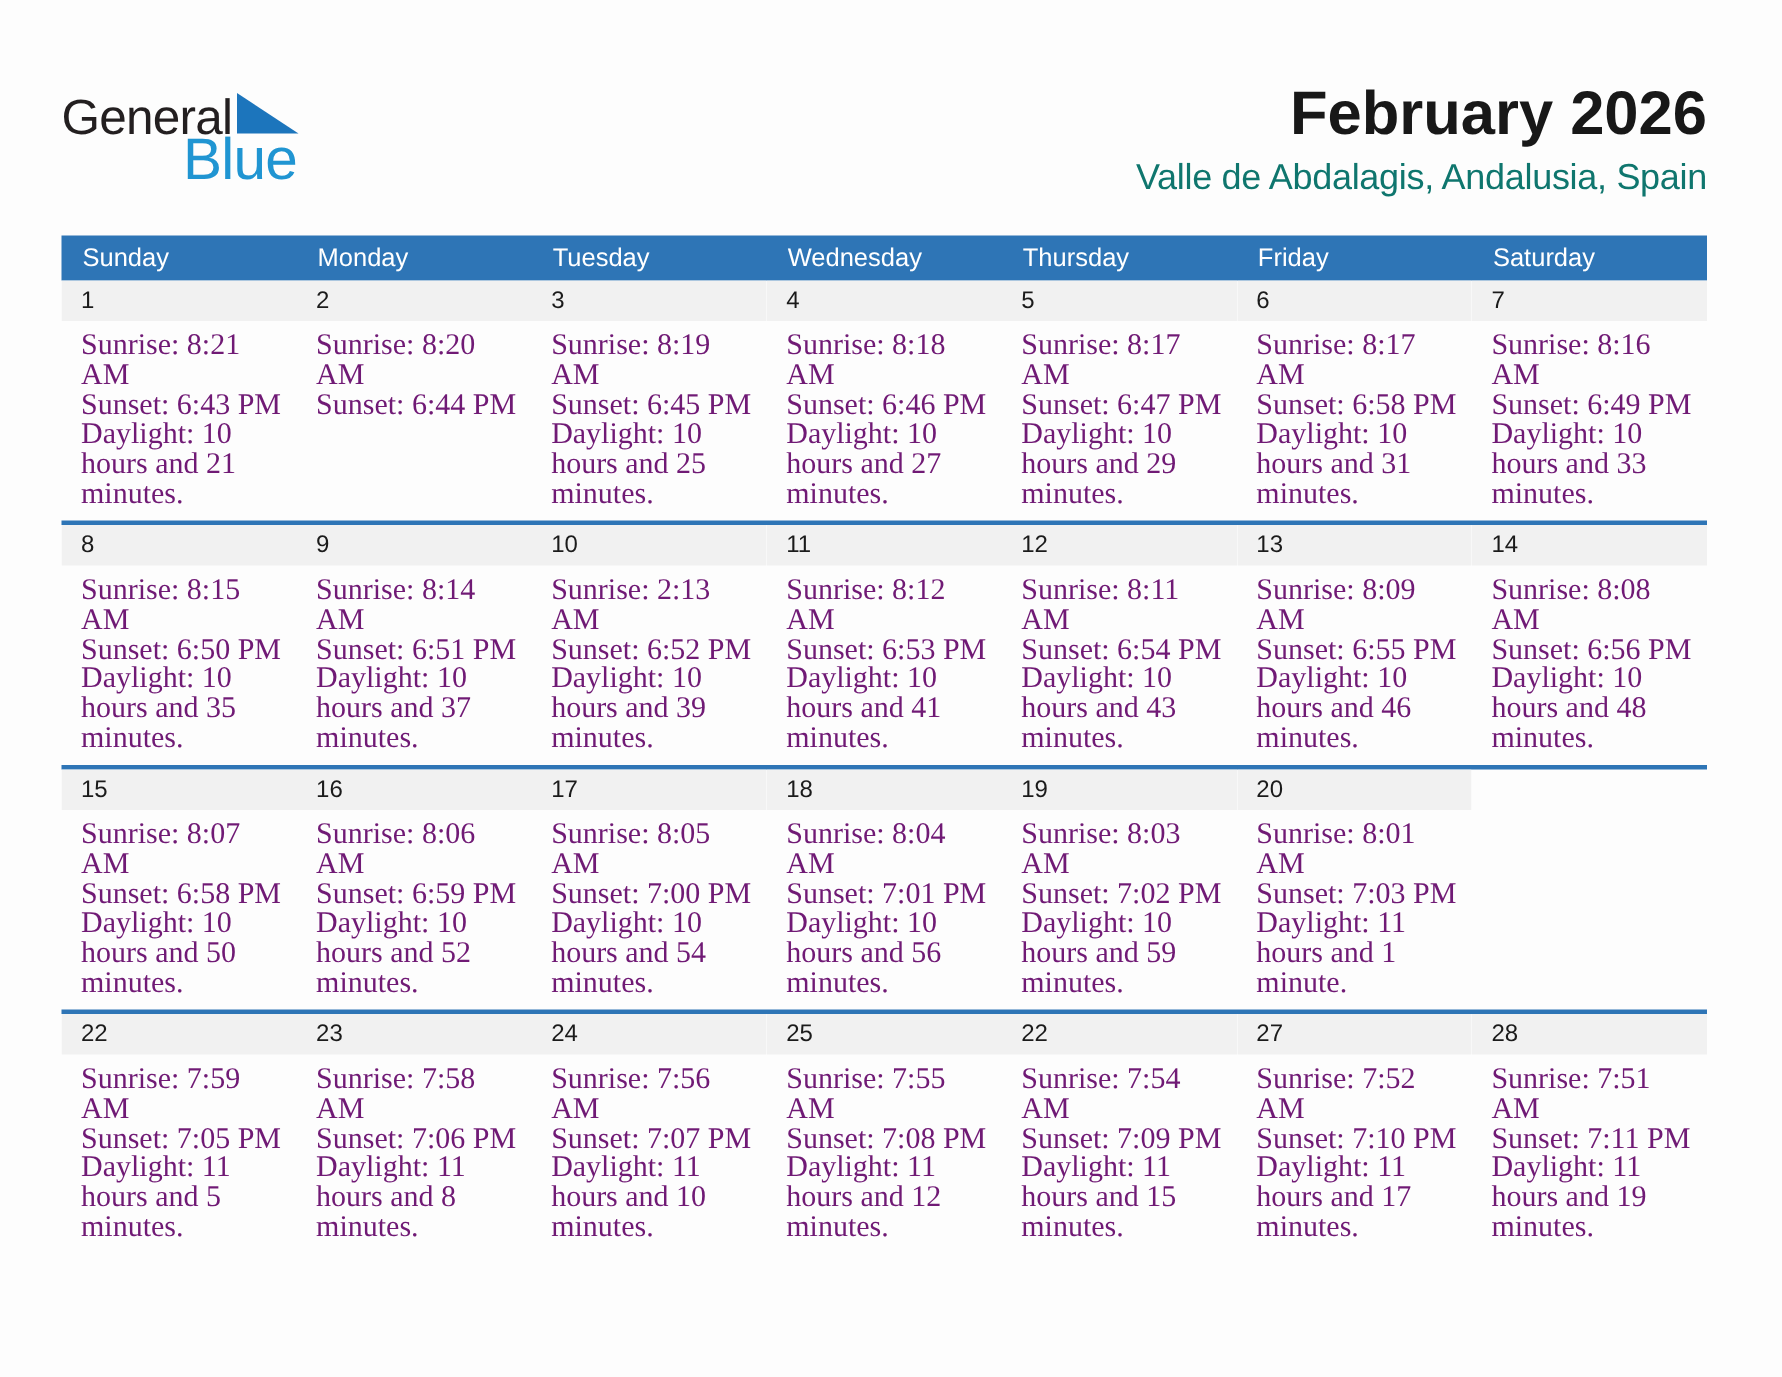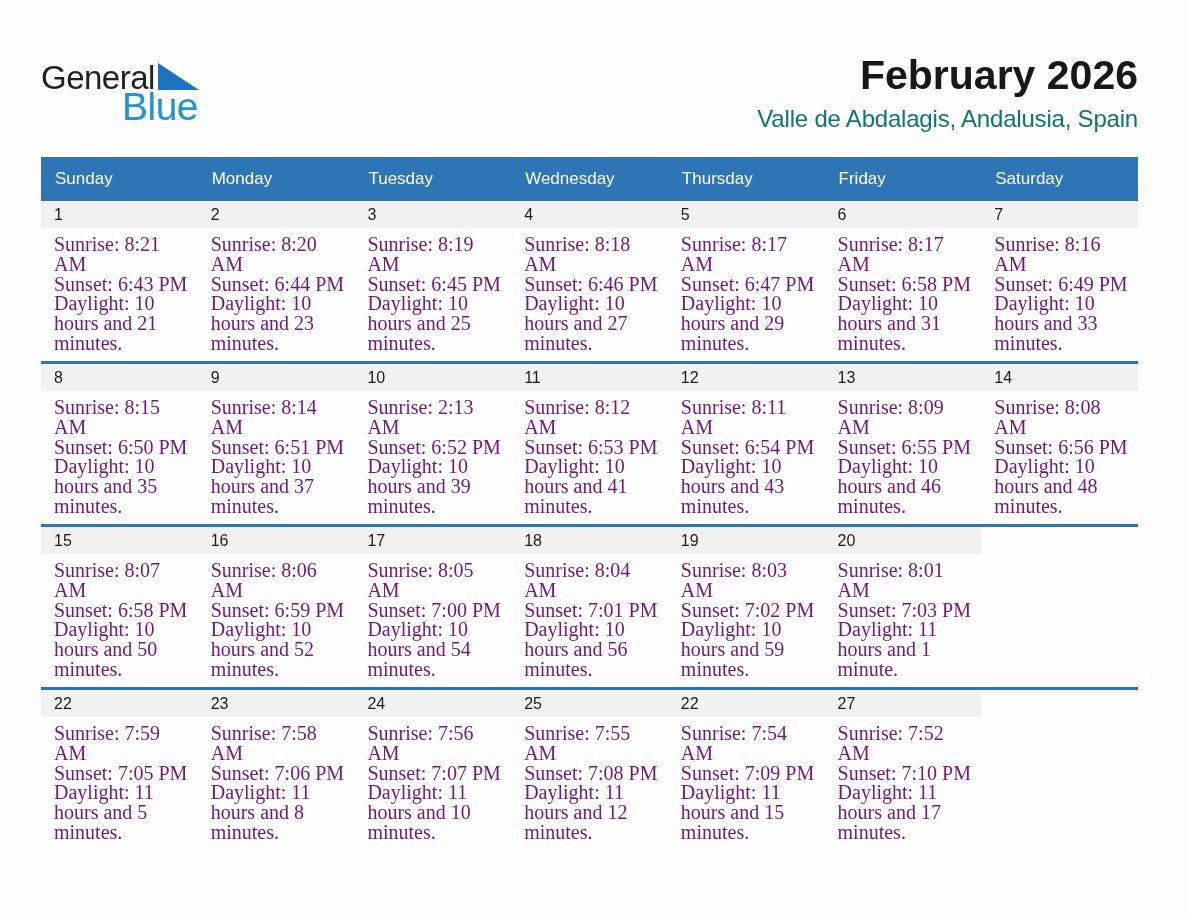--- a/index.html
+++ b/index.html
@@ -8,41 +8,41 @@
     background:#fdfdfd;
     font-family:"Liberation Sans",sans-serif;
     color:#1b1b1b;
     overflow:hidden;
   }
   .top{
     display:flex;justify-content:space-between;align-items:flex-start;
     padding:54px 50px 0 41px;
   }
   .logo{padding-top:8px;}
-  .logo-row1{display:flex;align-items:center;line-height:0.95;}
+  .logo-row1{display:flex;align-items:flex-start;line-height:0.95;}
   .logo-general{font-size:33px;color:#231f20;letter-spacing:-0.5px;}
   .tri{
     width:0;height:0;display:inline-block;
     border-bottom:27px solid var(--tri-blue,#1C75BC);
     border-right:41px solid transparent;
     margin-left:3px;margin-bottom:3px;
   }
   .logo-blue{
     font-size:39px;color:var(--logo-blue,#2095D2);
     line-height:0.95;padding-left:81px;margin-top:-5px;letter-spacing:-0.5px;
   }
   .titles{text-align:right;flex:1;}
   .month-title{font-size:41px;color:#181818;font-weight:700;line-height:1.05;}
   .location{font-size:24px;color:#0f766e;font-weight:400;margin-top:8px;letter-spacing:-0.2px;}
 
   .cal{margin:24px 50px 0 41px;}
   .dow{
     display:grid;grid-template-columns:repeat(7,1fr);
     background:var(--header-blue,#2E75B6);
-    height:44px;align-items:center;
+    height:30px;align-items:center;
   }
   .dow-cell{color:#ffffff;font-size:17px;padding-left:14px;white-space:nowrap;overflow:hidden;}
   .week{display:grid;grid-template-columns:repeat(7,1fr);height:160px;}
   .week + .week{border-top:3px solid var(--header-blue,#2E75B6);}
   .day-cell{overflow:hidden;}
   .daynum{
     background:var(--band-gray,#F1F1F1);
     height:27px;line-height:27px;padding-left:13px;
     font-size:16px;color:#1b1b1b;
   }
@@ -84,21 +84,20 @@
               <div>Sunrise: 8:21 AM</div>
               <div>Sunset: 6:43 PM</div>
               <div>Daylight: 10 hours and 21 minutes.</div>
             </div>
           </div>
           <div class="day-cell">
             <div class="daynum">2</div>
             <div class="sun-lines">
               <div>Sunrise: 8:20 AM</div>
               <div>Sunset: 6:44 PM</div>
-              <div>Daylight: 10 hours and 23 minutes.</div>
             </div>
           </div>
           <div class="day-cell">
             <div class="daynum">3</div>
             <div class="sun-lines">
               <div>Sunrise: 8:19 AM</div>
               <div>Sunset: 6:45 PM</div>
               <div>Daylight: 10 hours and 25 minutes.</div>
             </div>
           </div>
@@ -283,18 +282,26 @@
               <div>Sunset: 7:09 PM</div>
               <div>Daylight: 11 hours and 15 minutes.</div>
             </div>
           </div>
           <div class="day-cell">
             <div class="daynum">27</div>
             <div class="sun-lines">
               <div>Sunrise: 7:52 AM</div>
               <div>Sunset: 7:10 PM</div>
               <div>Daylight: 11 hours and 17 minutes.</div>
+            </div>
+          </div>
+          <div class="day-cell">
+            <div class="daynum">28</div>
+            <div class="sun-lines">
+              <div>Sunrise: 7:51 AM</div>
+              <div>Sunset: 7:11 PM</div>
+              <div>Daylight: 11 hours and 19 minutes.</div>
             </div>
           </div>
         </div>
       </div>
   </div>
 </div>
 
 </body></html>

